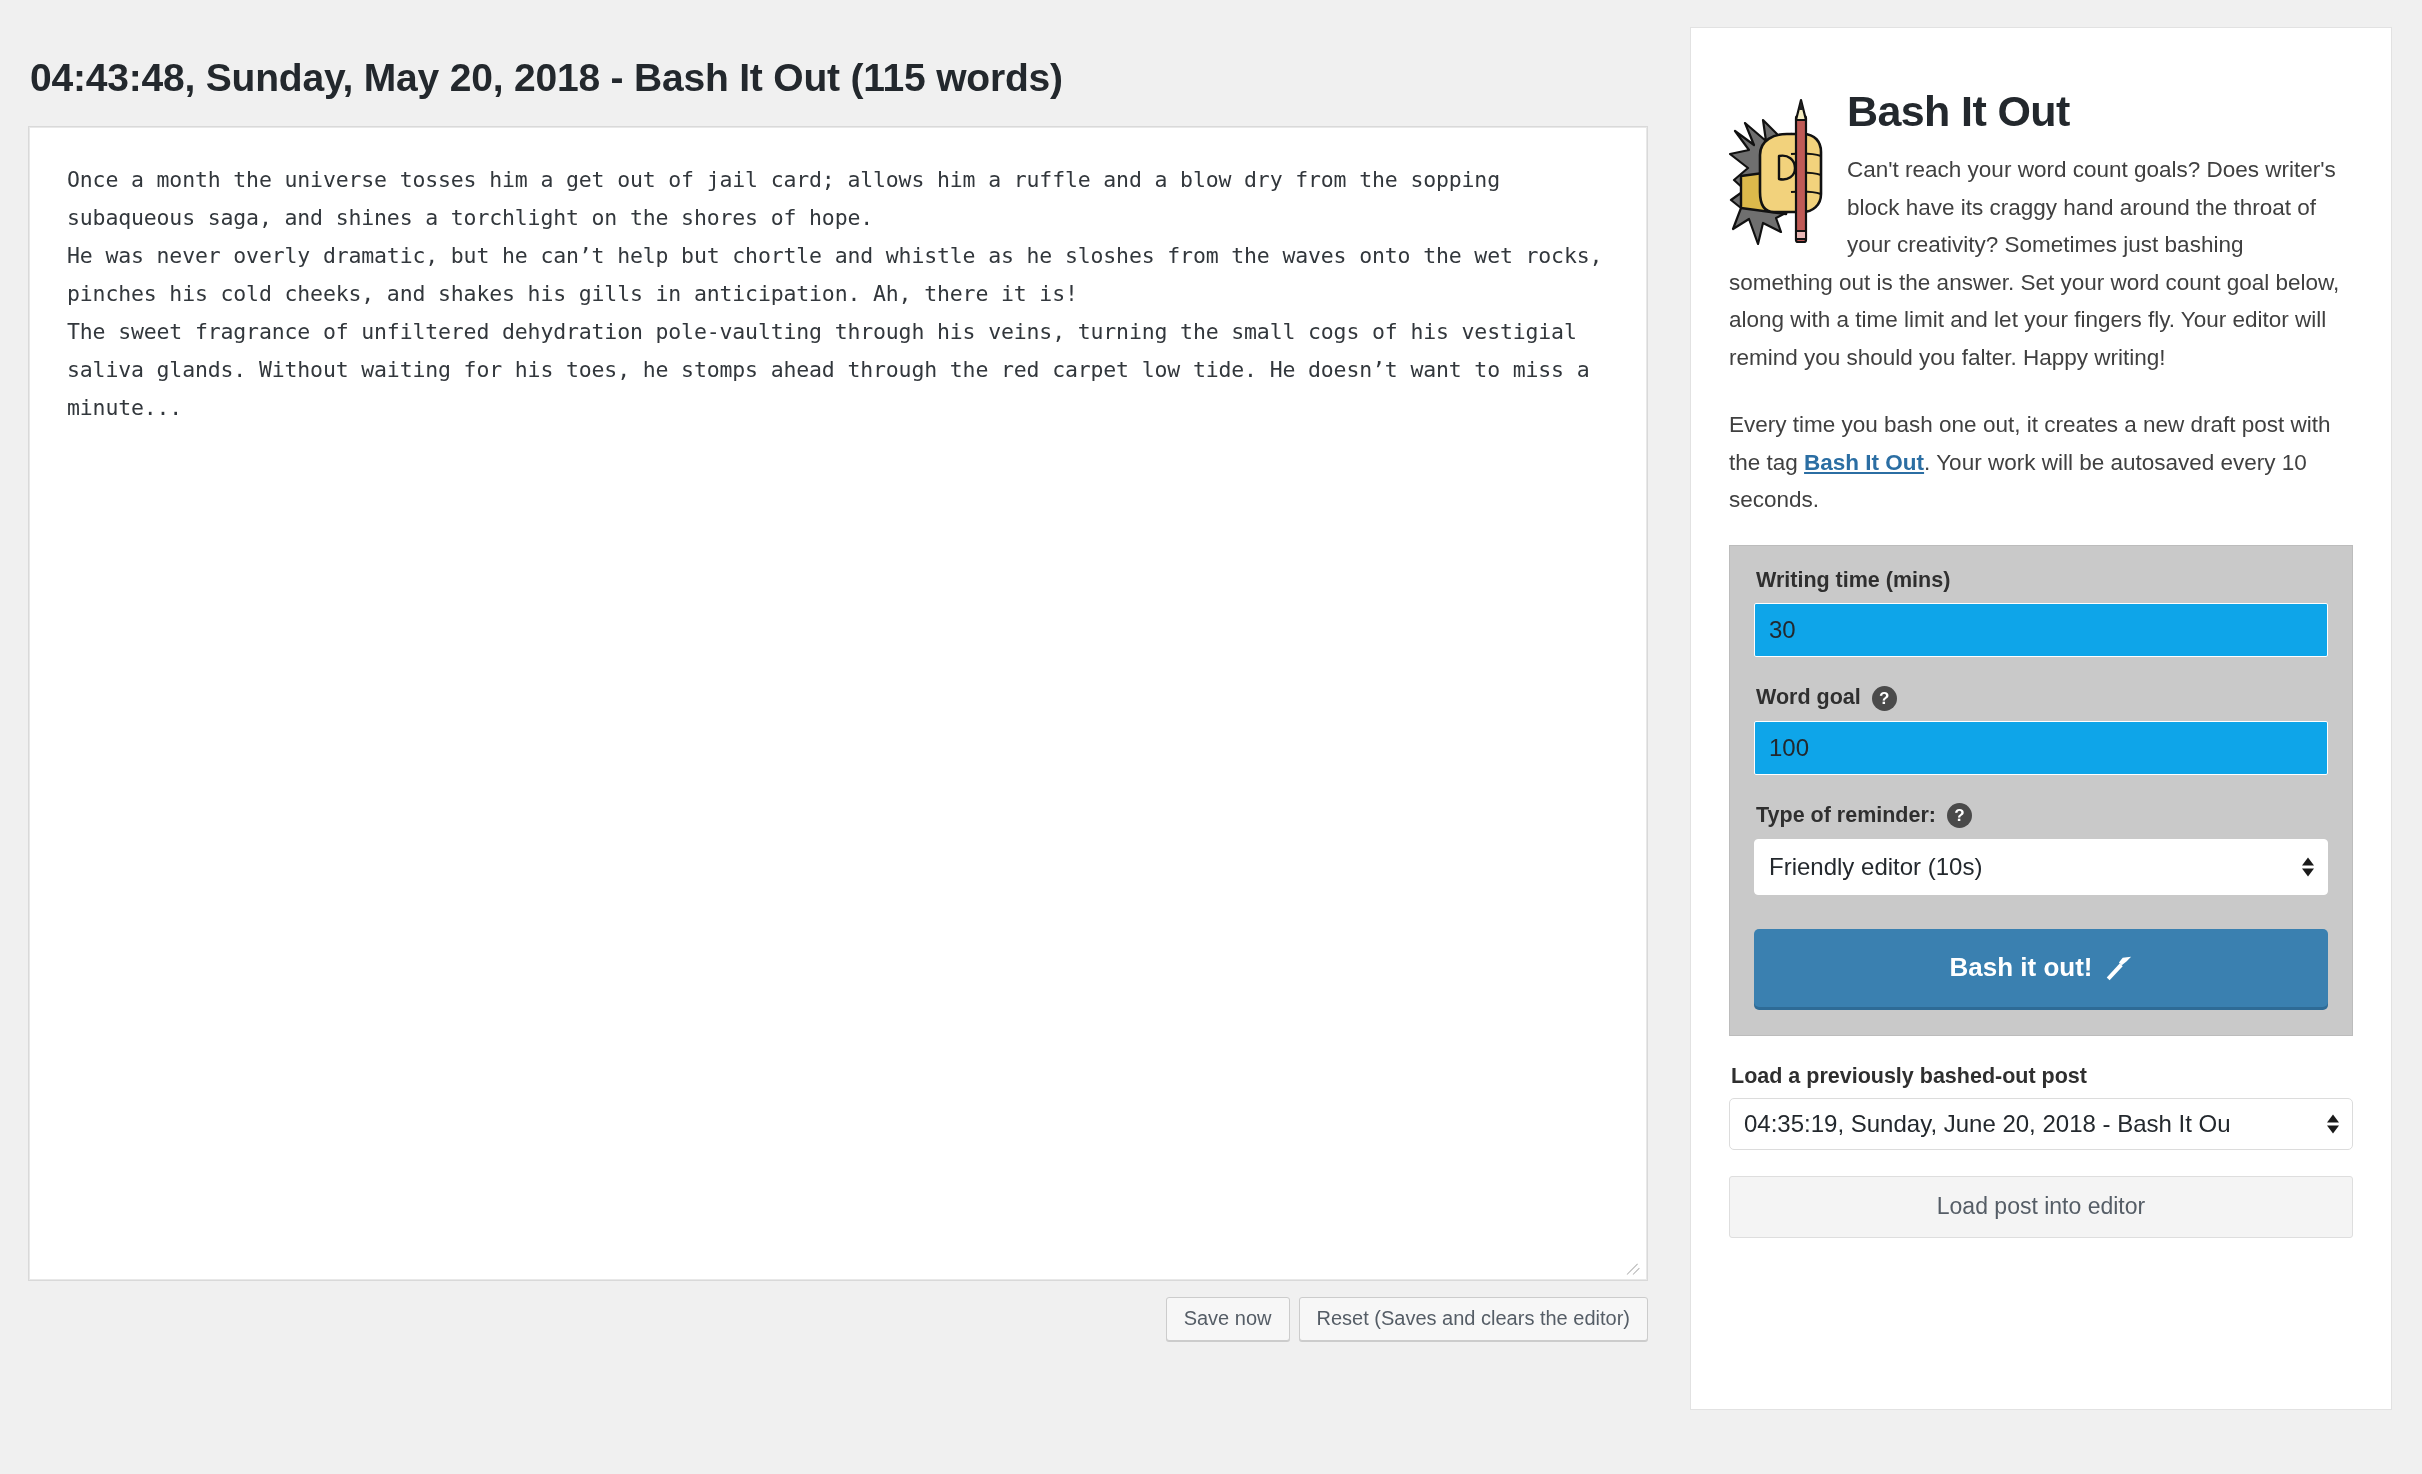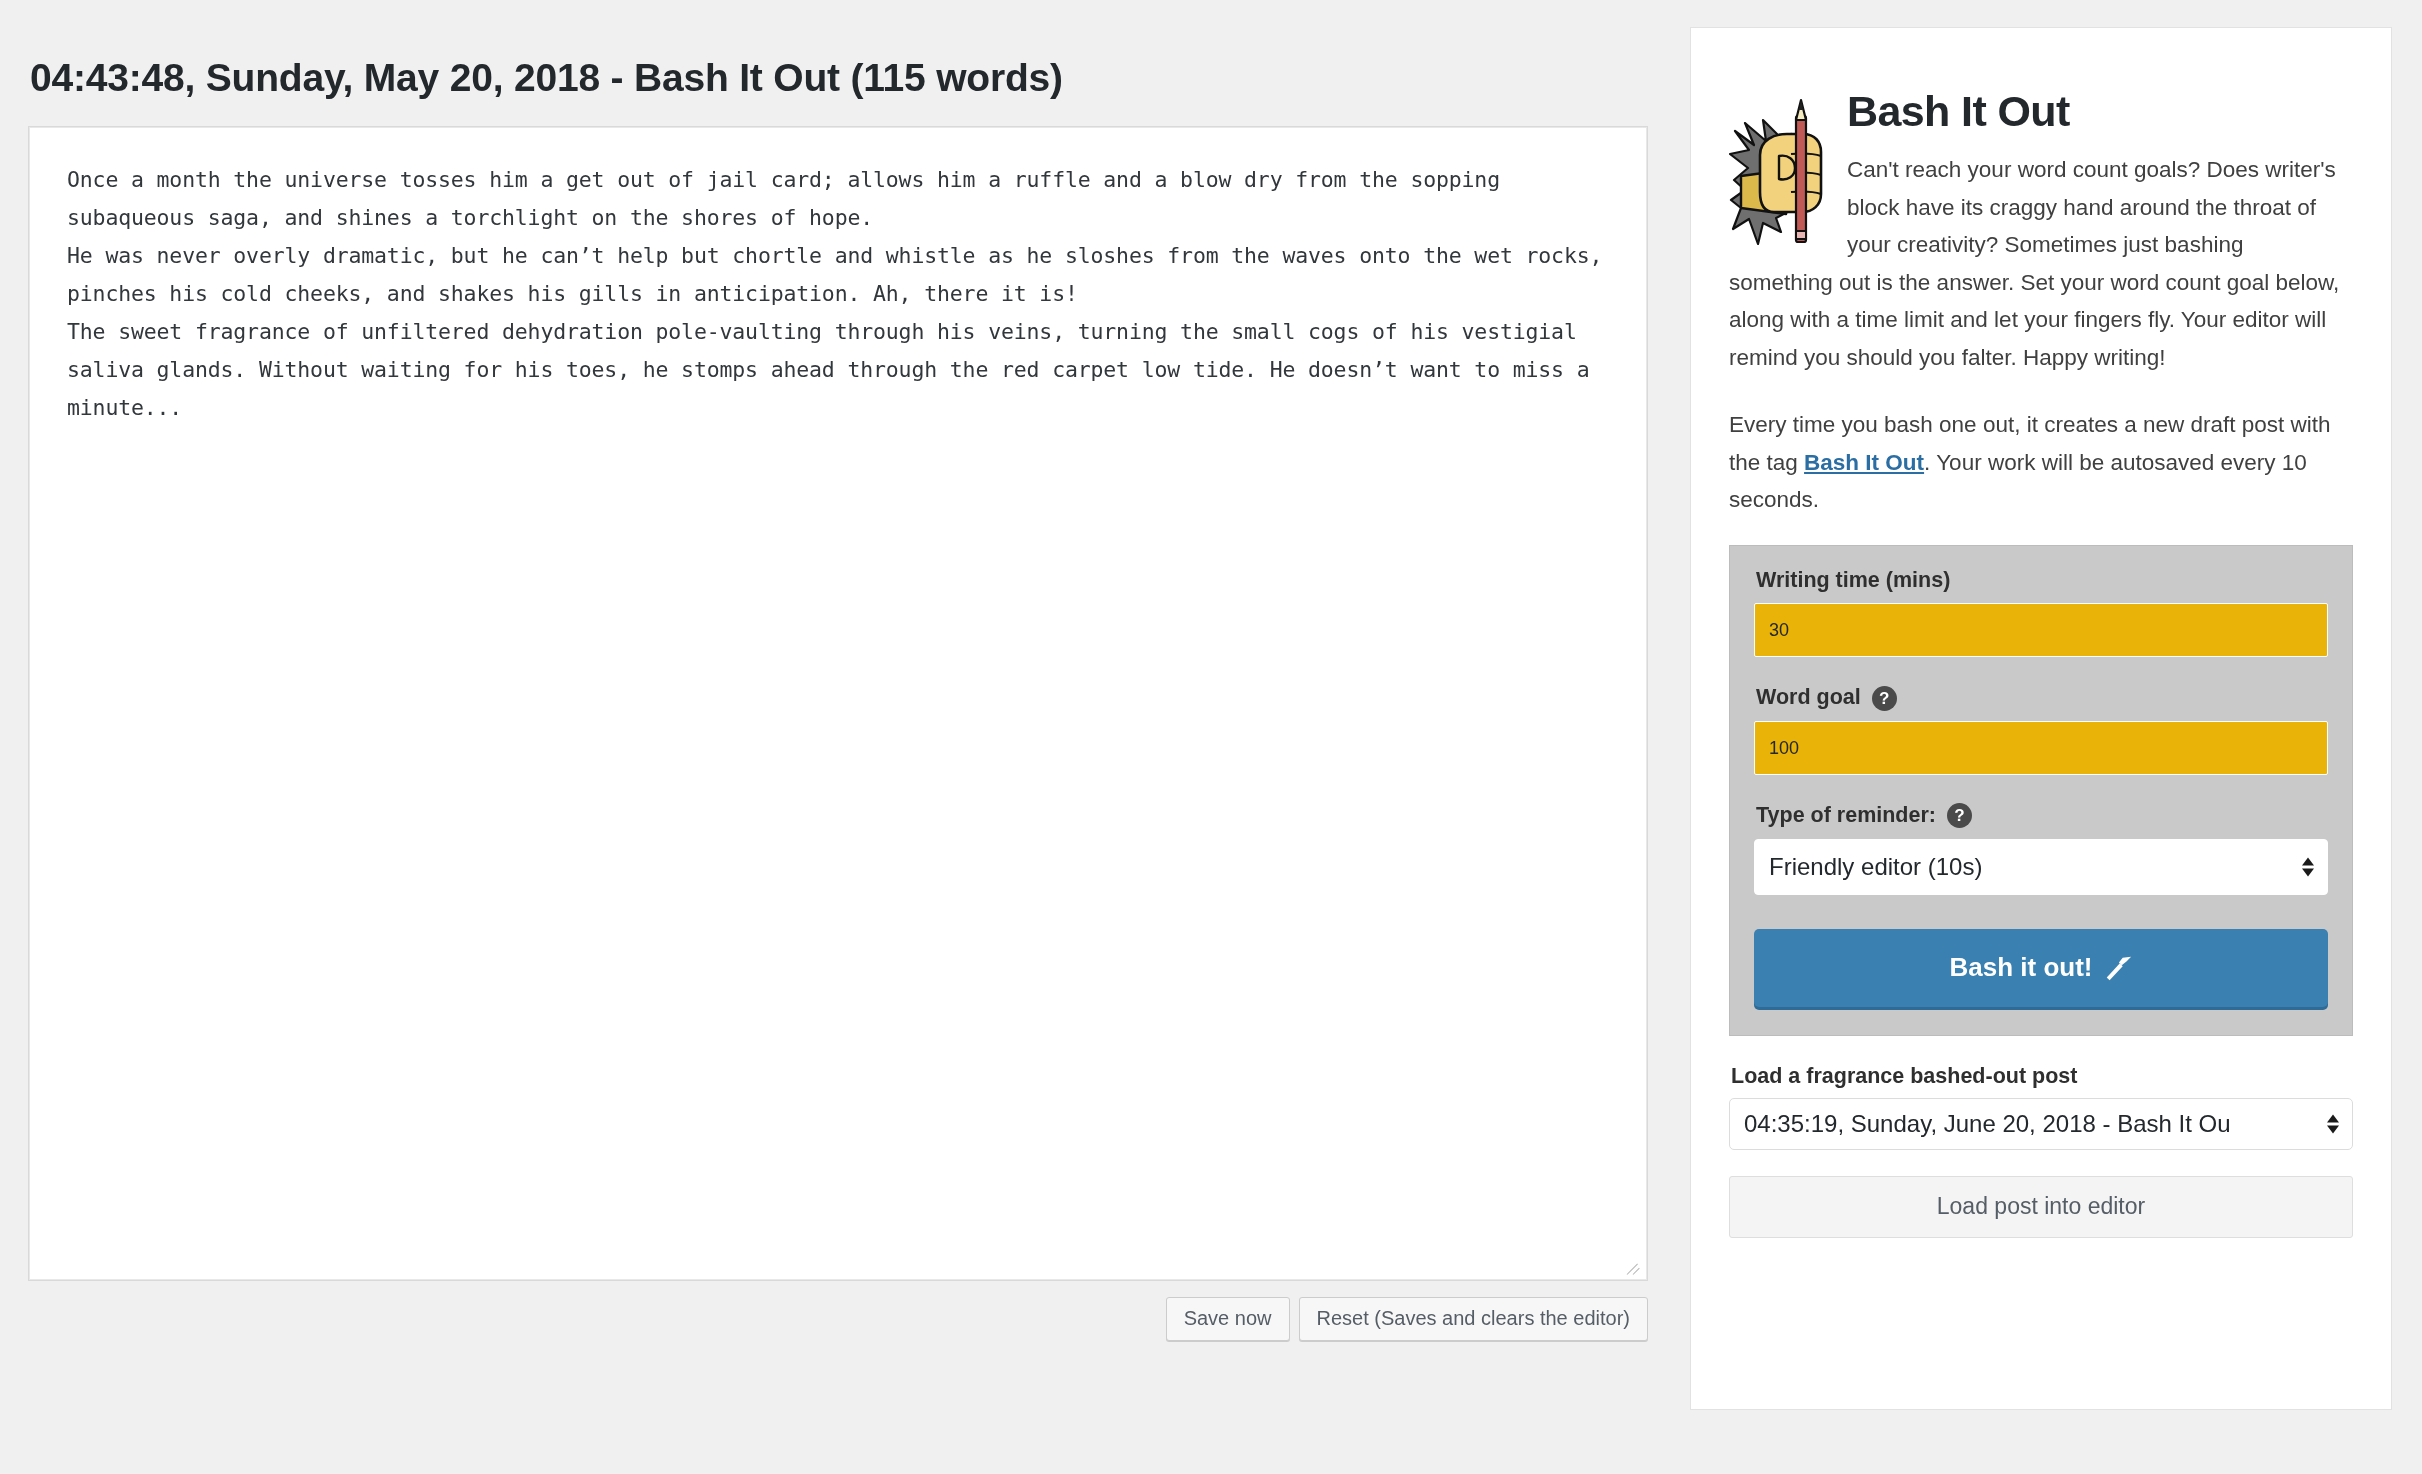--- a/index.html
+++ b/index.html
@@ -164,24 +164,24 @@
     font-weight: bold;
     line-height: 1;
     cursor: pointer;
     flex: none;
   }
 
   .text-input {
     display: block;
     width: 100%;
     height: 54px;
-    background: #eab308;
+    background: #0ea5e9;
     border: 1px solid #ffffff;
     border-radius: 2px;
-    font-size: 18px;
+    font-size: 24px;
     color: #23282d;
     padding: 0 14px;
     font-family: "Liberation Sans", sans-serif;
     outline: none;
   }
 
   .select-box {
     position: relative;
     width: 100%;
     height: 56px;
@@ -358,21 +358,21 @@
       <button id="bash-btn">
         <span>Bash it out!</span>
         <svg id="hammer-icon" viewBox="0 0 32 32">
           <path d="M30 4 L21 5 L17 10 L20 13 L25 9 L30 4 Z" fill="#ffffff"></path>
           <path d="M18 11 L4 26 L7 29 L21 14 Z" fill="#ffffff"></path>
         </svg>
       </button>
     </div>
 
     
-    <div id="load-label">Load a fragrance bashed-out post</div>
+    <div id="load-label">Load a previously bashed-out post</div>
 
     <div id="load-select">
       <span class="select-value">04:35:19, Sunday, June 20, 2018 - Bash It Ou</span>
       <span class="updown">
           <i class="up"></i>
           <i class="down"></i>
         </span>
     </div>
 
     <button id="load-btn">Load post into editor</button>

